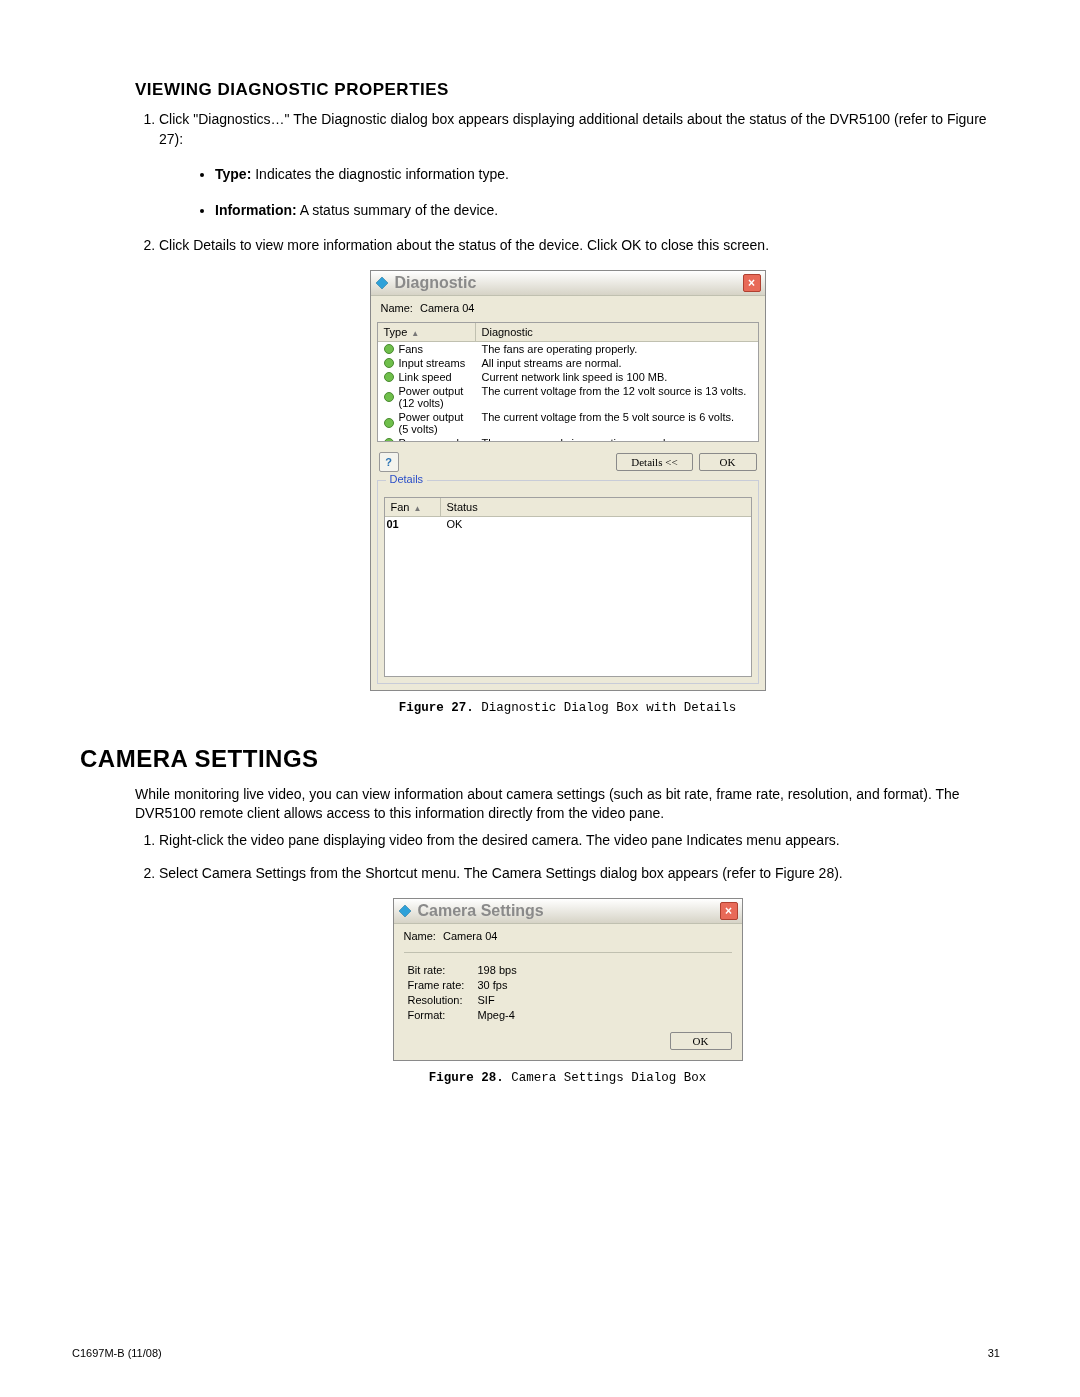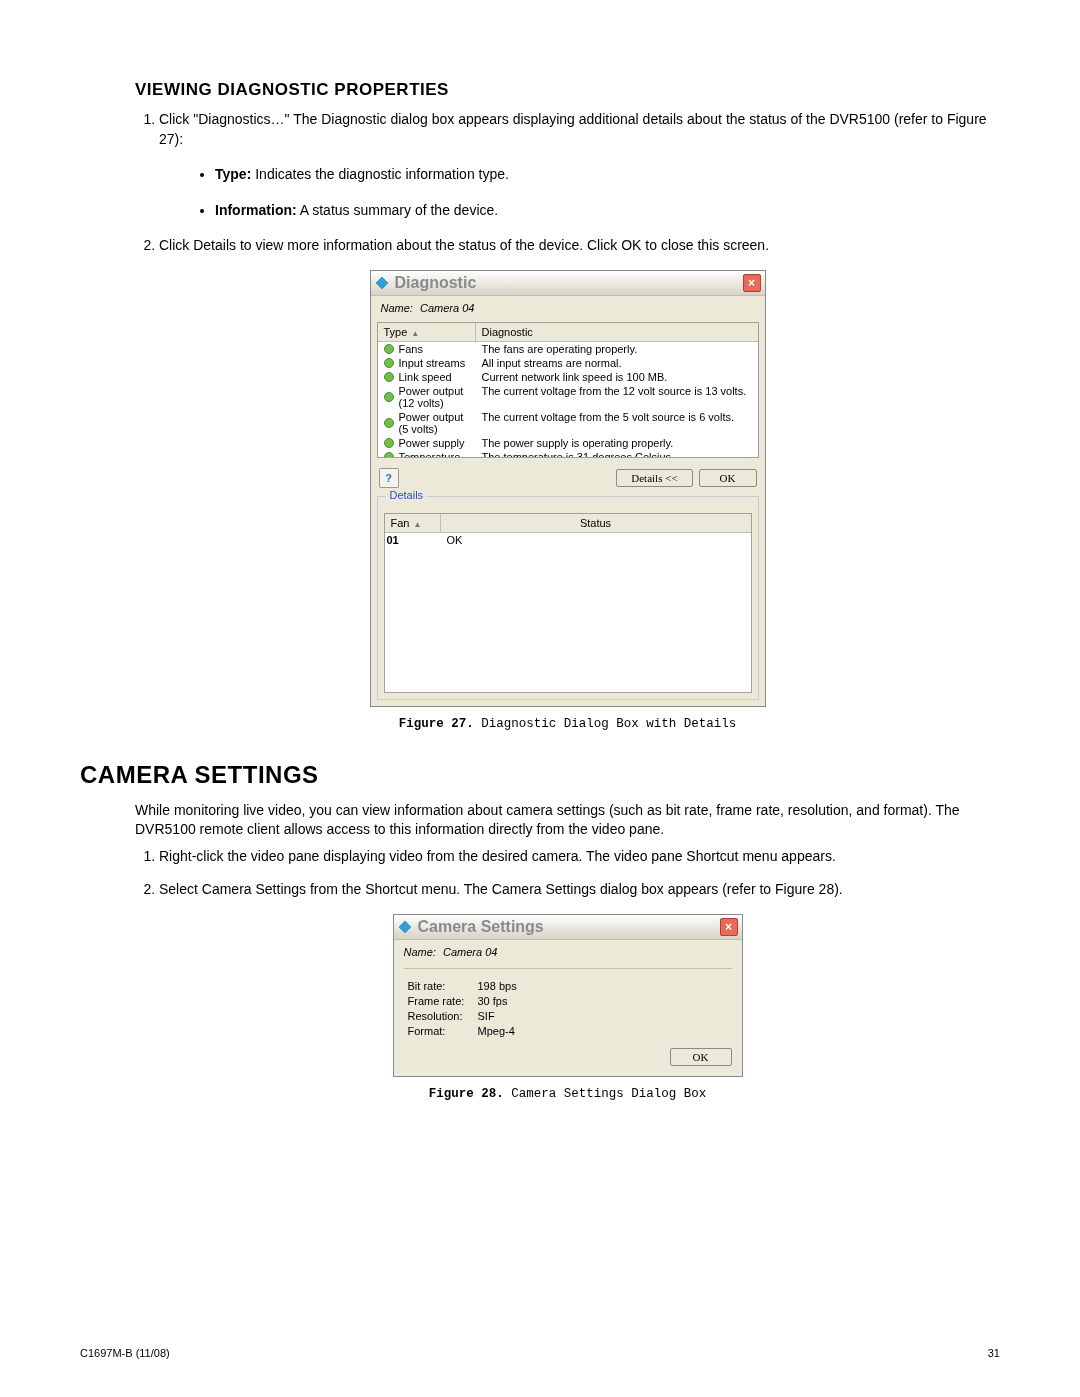--- a/index.html
+++ b/index.html
@@ -49,21 +49,21 @@
   .dlg-close {
     width: 18px; height: 18px;
     background: #e86a58;
     border: 1px solid #b04030;
     color: #fff;
     font-weight: bold;
     display: inline-flex; align-items: center; justify-content: center;
     border-radius: 2px;
     font-size: 12px;
   }
-  .name-row { padding: 6px 10px 8px 10px; font-size: 11px; font-style: italic; }
+  .name-row { padding: 6px 10px 8px 10px; font-size: 11px; }
   .inner-white {
     background: #fff;
     border: 1px solid #a0a0a0;
     margin: 0 6px;
   }
   .header-row {
     display: flex;
     background: #ece9d8;
     border-bottom: 1px solid #c0c0b0;
     font-size: 11px;
@@ -105,21 +105,21 @@
   
   .camdlg { width: 350px; }
   .kv-rows { padding: 6px 10px 4px 14px; font-size: 11px; }
   .kv-rows div { margin: 3px 0; }
   .kv-rows .k { display:inline-block; width: 70px; }
   .sep { border-top:1px solid #c0c0b0; margin: 2px 10px; }
 
   .footer {
     position: absolute;
     bottom: 38px;
-    left: 80px; right: 80px;
+    left: 72px; right: 80px;
     display: flex; justify-content: space-between;
     font-size: 11px; color: #000;
   }
 </style>
 </head>
 <body>
 
 <div class="content">
   <h2 class="sub">VIEWING DIAGNOSTIC PROPERTIES</h2>
   <ol>
@@ -140,21 +140,21 @@
             <polygon points="6,0 12,6 6,12 0,6" fill="#2ea1d9" stroke="#1a6c94" stroke-width="0.5"></polygon>
           </svg>
       </span>
       <span class="ttl">Diagnostic</span>
       <span class="dlg-close">×</span>
     </div>
     <div class="name-row">
       <span>Name:</span>
       <span style="margin-left:4px;">Camera 04</span>
     </div>
-    <div class="inner-white" style="height:136px; overflow:hidden;">
+    <div class="inner-white" style="height:120px; overflow:hidden;">
       <div class="header-row">
         <div class="col1"><span>Type</span><span class="sort">▲</span></div>
         <div class="col2">Diagnostic</div>
       </div>
       <div id="diag-rows">
           <div class="data-row">
             <div class="c1">
               <span class="dot"></span>
               <span>Fans</span>
             </div>
@@ -207,38 +207,38 @@
     <div class="btn-row">
       <span class="help-icn">?</span>
       <button class="winbtn">Details &lt;&lt;</button>
       <button class="winbtn" style="padding:2px 20px;">OK</button>
     </div>
     <div class="details-group">
       <span class="legend">Details</span>
       <div class="details-inner">
         <div class="header-row">
           <div style="width:56px; padding:3px 6px; border-right:1px solid #c0c0b0;"><span>Fan</span><span class="sort">▲</span></div>
-          <div style="flex:1; padding:3px 20px;text-align:center;">Status</div>
+          <div style="flex:1; padding:3px 6px;">Status</div>
         </div>
         <div class="data-row">
           <div style="width:56px; padding:1px 2px;font-weight:bold;">01</div>
           <div style="flex:1; padding:1px 6px;">OK</div>
         </div>
       </div>
     </div>
   </div>
 
   <div class="figure-caption">
     <span class="fb">Figure 27.</span><span>  Diagnostic Dialog Box with Details</span>
   </div>
 
   <h1 class="main">CAMERA SETTINGS</h1>
   <p class="body">While monitoring live video, you can view information about camera settings (such as bit rate, frame rate, resolution, and format). The DVR5100 remote client allows access to this information directly from the video pane.</p>
   <ol>
-    <li>Right-click the video pane displaying video from the desired camera. The video pane Shortcut menu appears.</li>
+    <li>Right-click the video pane displaying video from the desired camera. The video pane Indicates menu appears.</li>
     <li>Select Camera Settings from the Shortcut menu. The Camera Settings dialog box appears (refer to Figure 28).</li>
   </ol>
 
   <div class="dialog camdlg">
     <div class="dlg-title">
       <span class="diamond">
         <svg width="12" height="12" viewBox="0 0 12 12">
             <polygon points="6,0 12,6 6,12 0,6" fill="#2ea1d9" stroke="#1a6c94" stroke-width="0.5"></polygon>
           </svg>
       </span>

